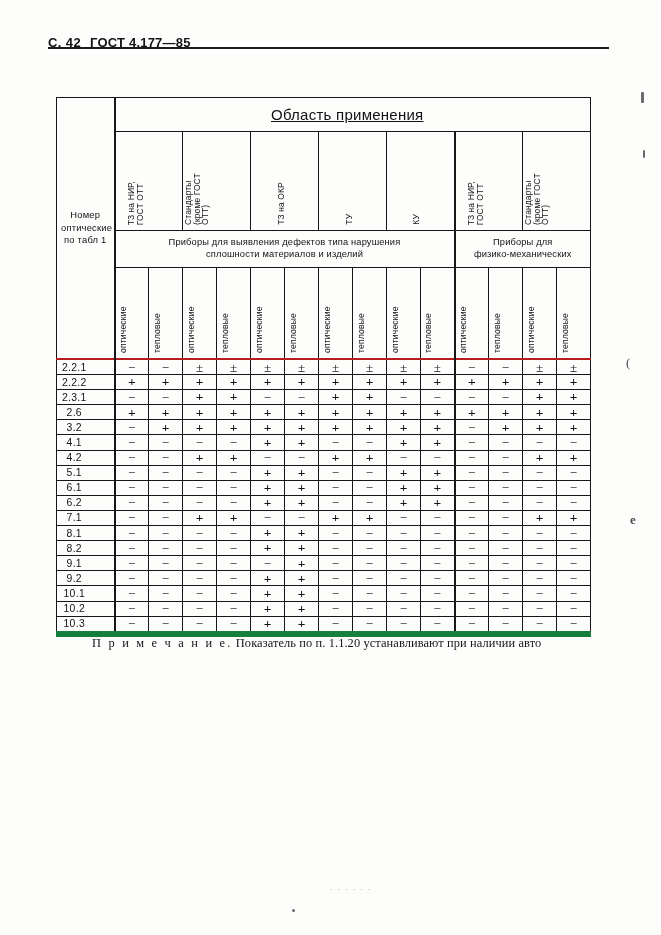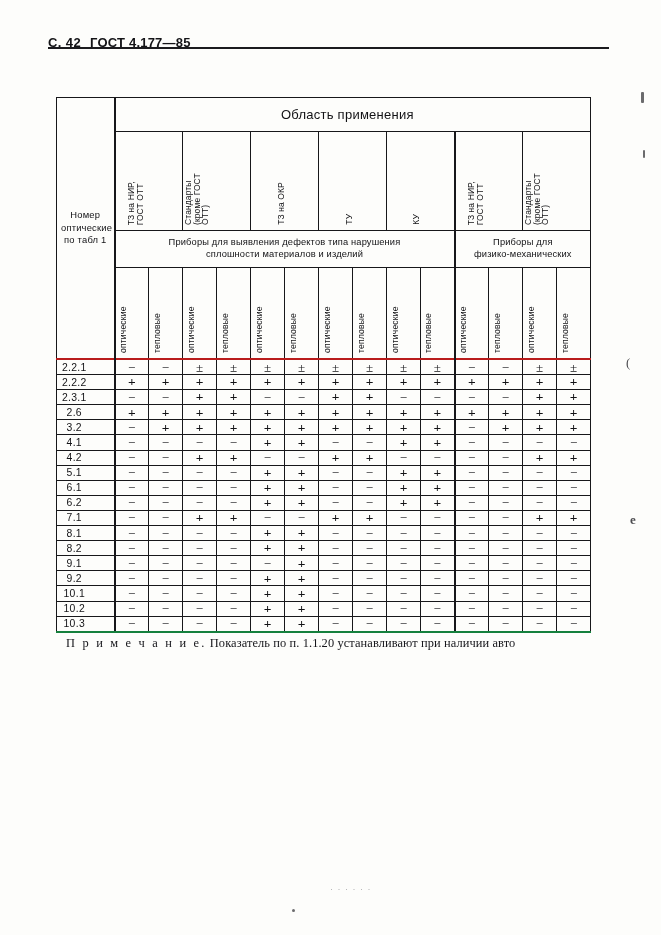--- a/index.html
+++ b/index.html
@@ -65,22 +65,23 @@
     vertical-align: middle;
     text-align: center;
   }
   .thick-r { border-right-width: 2px !important; }
 
   
   .areacell {
     height: 33px;
     text-align: right;
     padding-right: 11px !important;
-    font-size: 13px;
+    font-size: 15px;
     letter-spacing: 0.25px;
+    text-decoration: underline;
   }
 
   
   .rotcell {
     height: 98px;
     position: relative;
   }
   .rot {
     position: absolute;
     left: 50%;
@@ -140,41 +141,41 @@
 
   
   .bodyrow td {
     border-left: 1px solid #17171a;
     border-right: 1px solid #17171a;
     border-top: none;
     border-bottom: none;
     height: 14.1px;
   }
   .bodyrow:first-child td { border-top: 2px solid #b91c1c; }
-  .bodyrow:last-child td { border-bottom: 2px solid #15803d; }
+  .bodyrow:last-child td { border-bottom: 6px solid #15803d; }
   .rowlabel {
     font-family: "Liberation Sans", "DejaVu Sans", sans-serif;
     font-weight: bold;
     font-size: 10.4px;
     letter-spacing: 0.3px;
     text-align: center;
     padding-right: 22px !important;
   }
   .mark {
     font-family: "Liberation Serif", "DejaVu Serif", serif;
     font-size: 13px;
     line-height: 1;
   }
   .mark.plus { font-weight: bold; font-size: 13.5px; }
   .mark.minus { font-size: 13px; }
 
   
   .note {
     position: absolute;
-    left: 66px;
+    left: 92px;
     top: 636px;
     width: 545px;
     font-family: "Liberation Serif", "DejaVu Serif", serif;
     font-size: 12.4px;
     letter-spacing: 0.1px;
     color: #15151a;
   }
   .note .sp { letter-spacing: 2.2px; }
 
   

